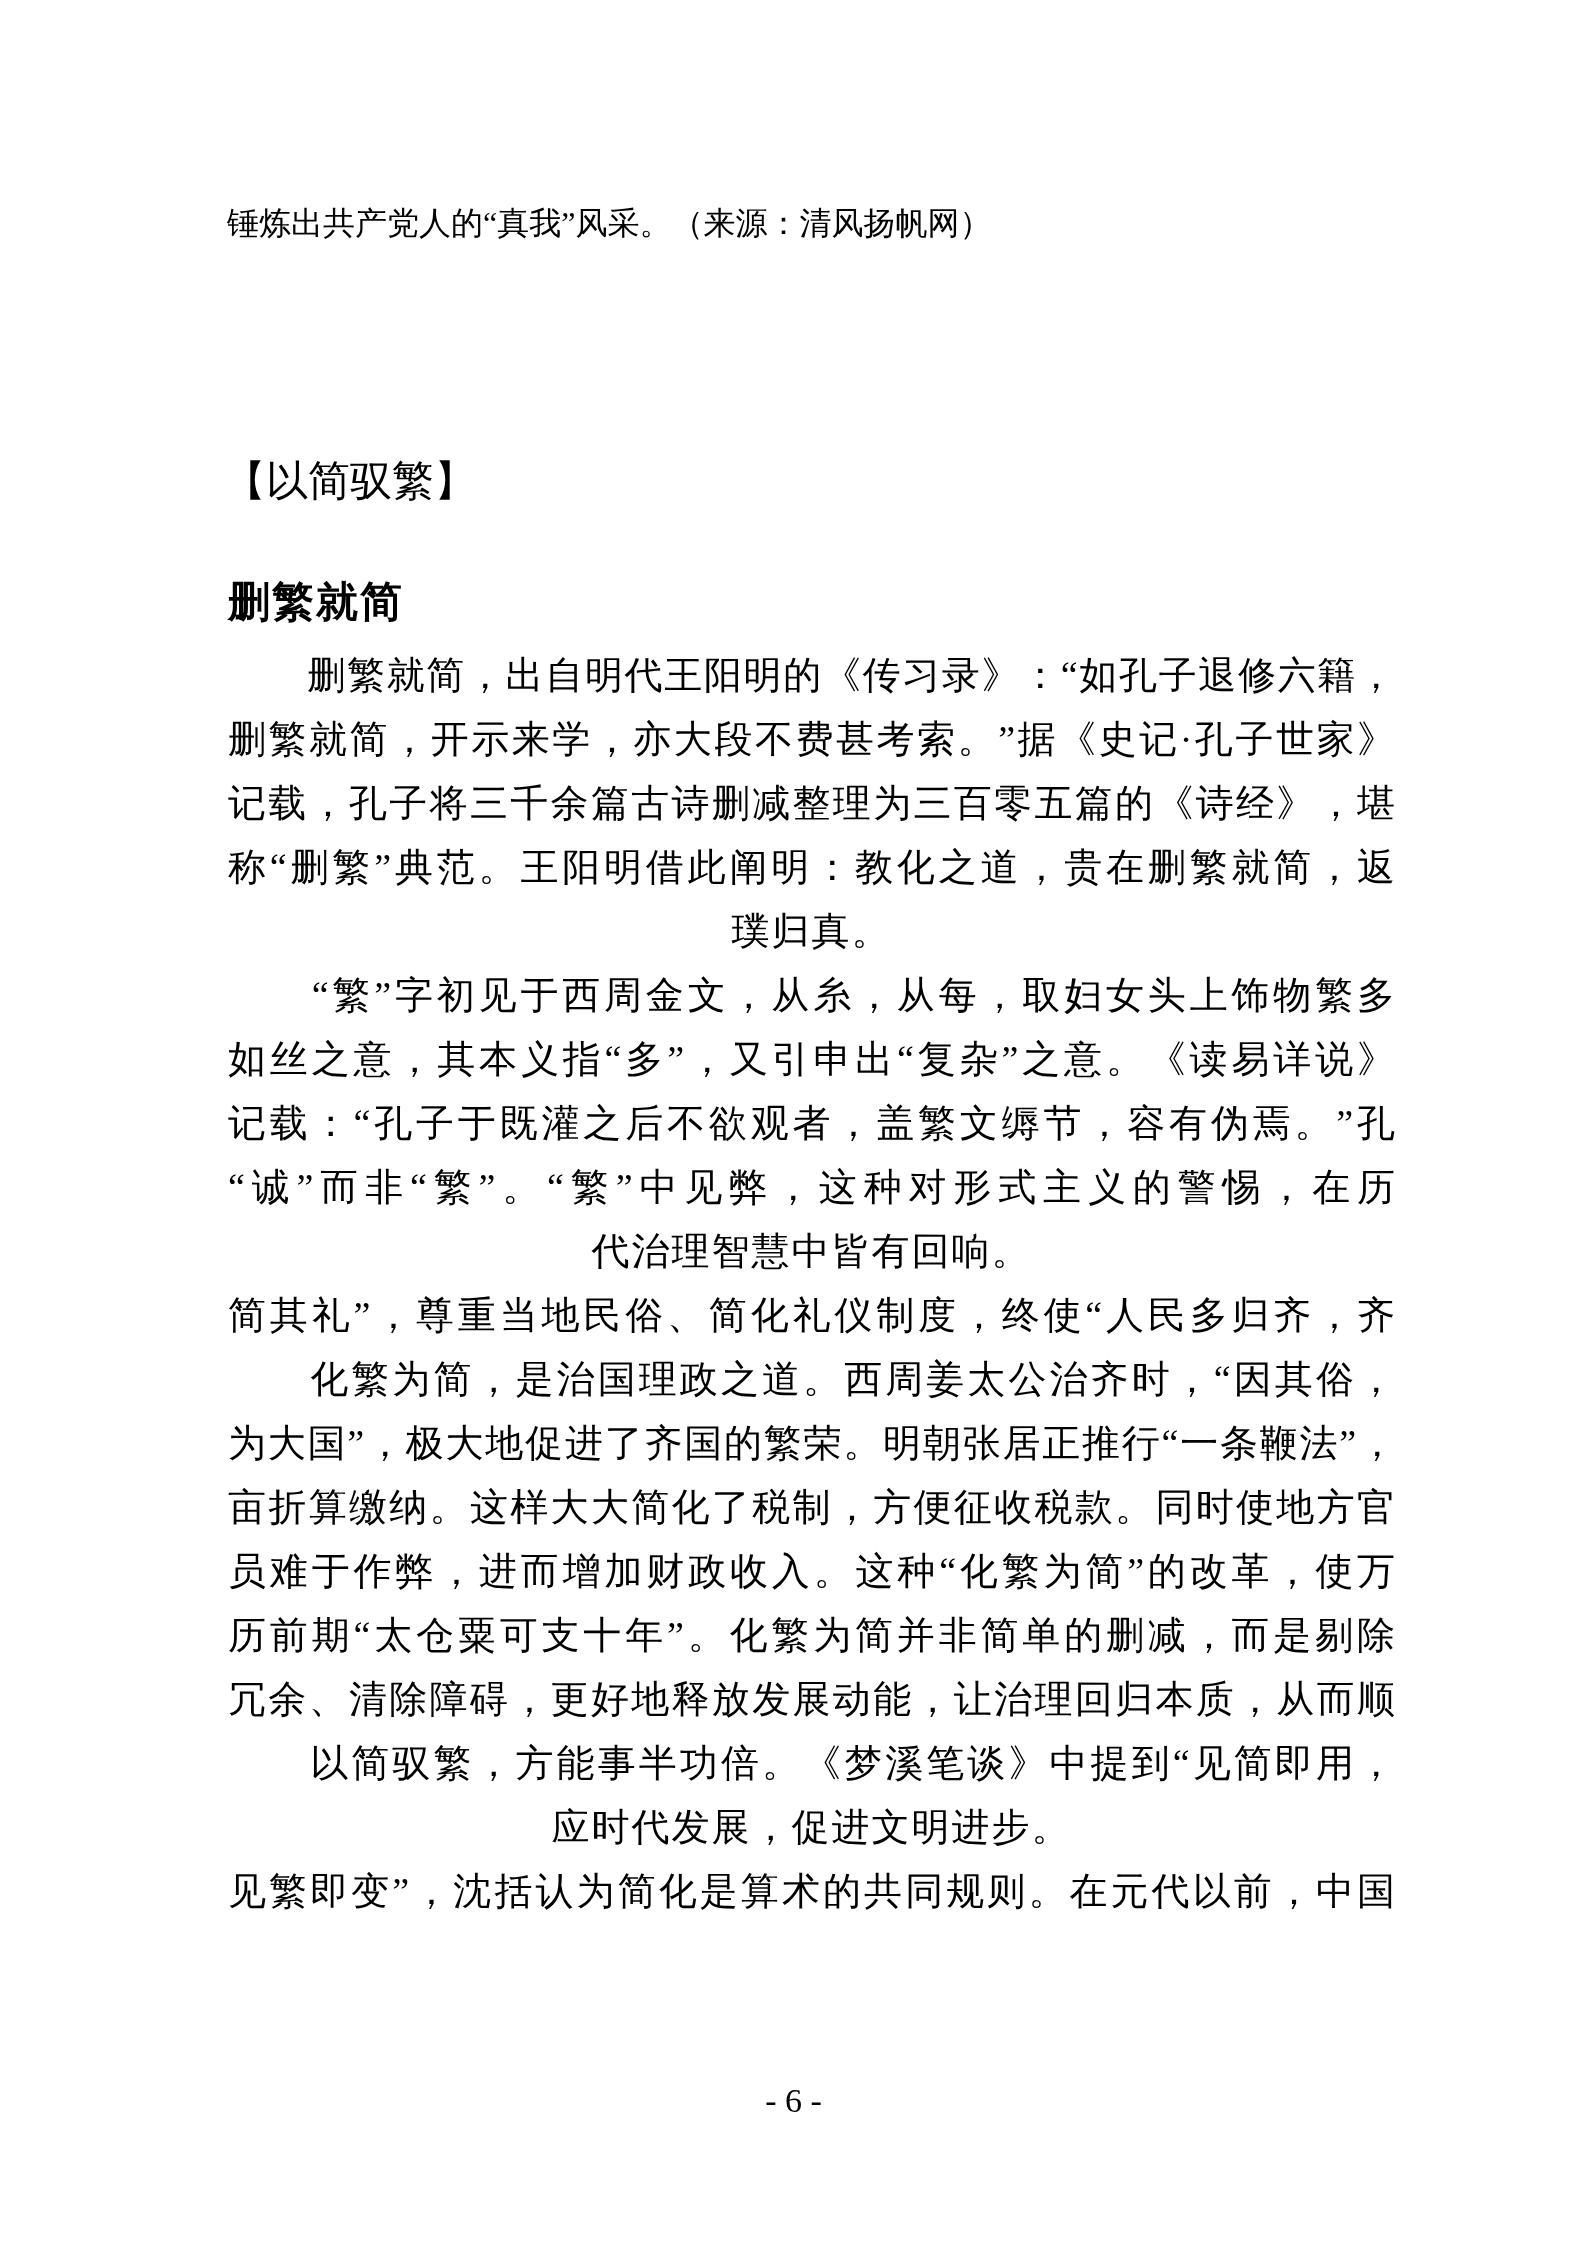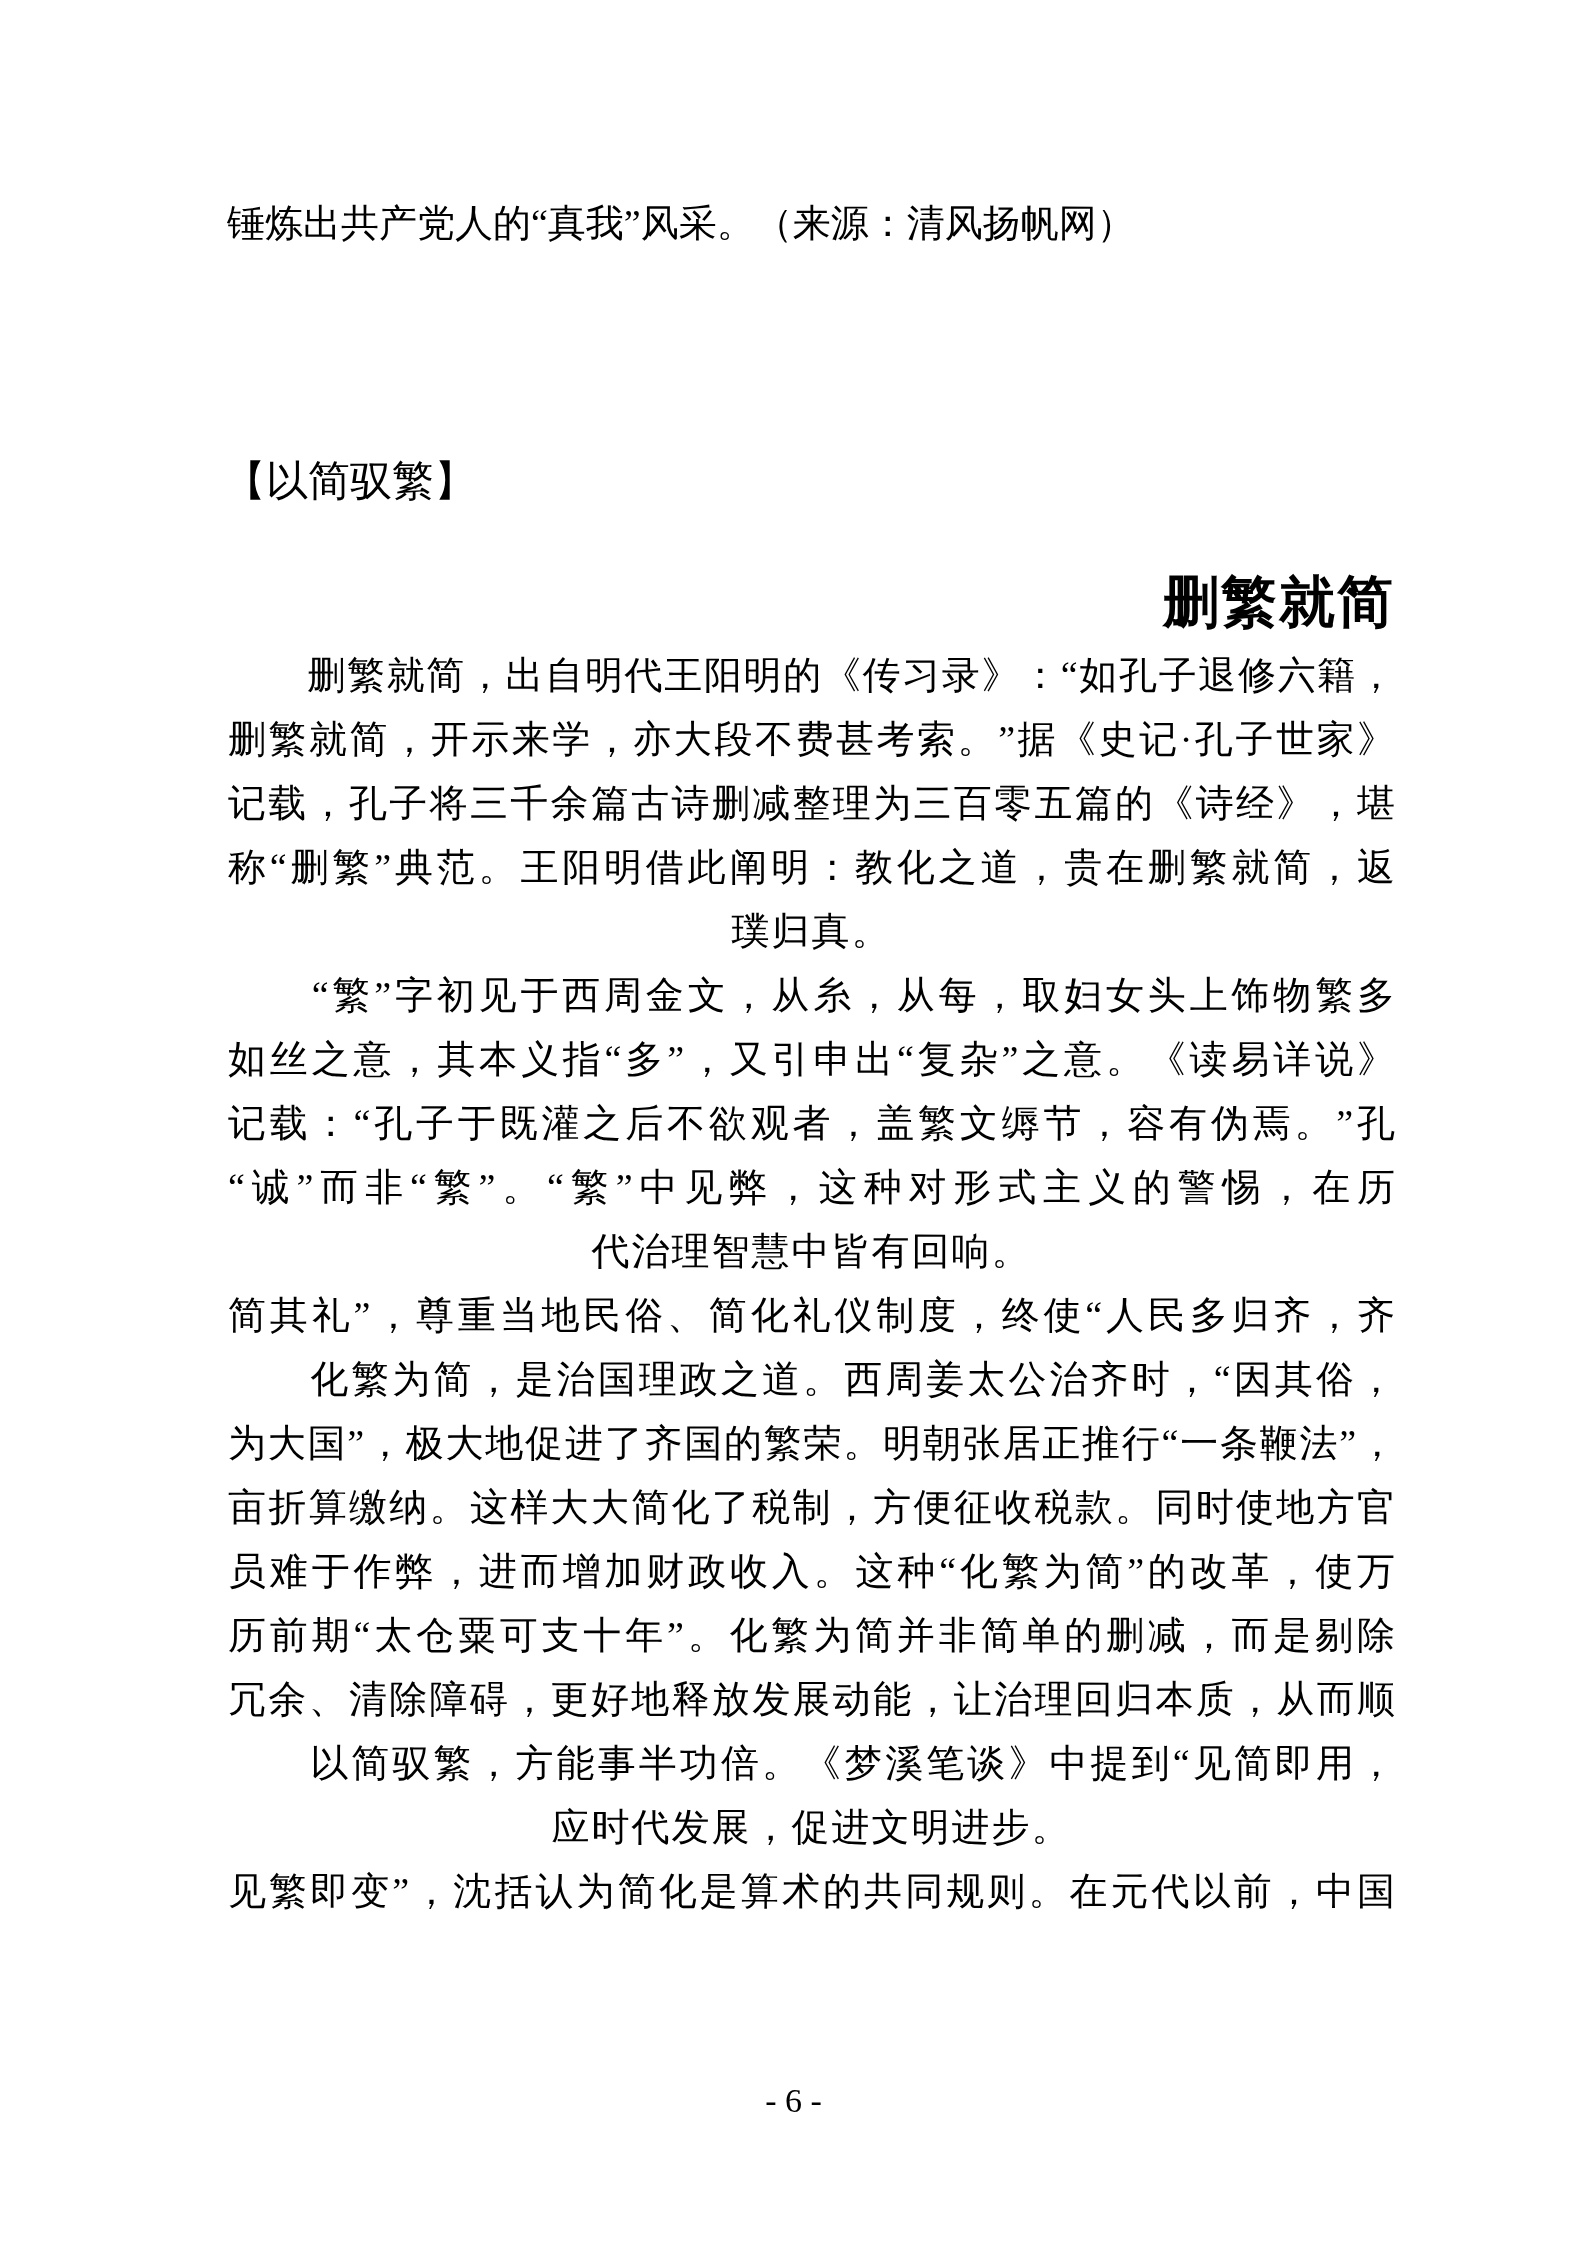--- a/index.html
+++ b/index.html
@@ -13,38 +13,38 @@
     height: 2245px;
     background: #ffffff;
     color: #000000;
     font-family: "Liberation Serif", "DejaVu Serif", serif;
     overflow: hidden;
   }
   .top-paragraph {
     position: absolute;
     left: 227px;
     top: 200px;
-    font-size: 38px;
+    font-size: 32px;
     line-height: 46px;
     white-space: nowrap;
   }
   .section-label {
     position: absolute;
     left: 224px;
     top: 456px;
     font-size: 42px;
     line-height: 50px;
   }
   .article-title {
     position: absolute;
     left: 228px;
     top: 574px;
     width: 1167px;
-    text-align: right;
-    font-size: 56px;
+    text-align: left;
+    font-size: 42px;
     font-weight: bold;
     line-height: 56px;
     letter-spacing: 2px;
   }
   .body-lines {
     position: absolute;
     left: 228px;
     top: 643px;
     width: 1167px;
     font-size: 38px;

